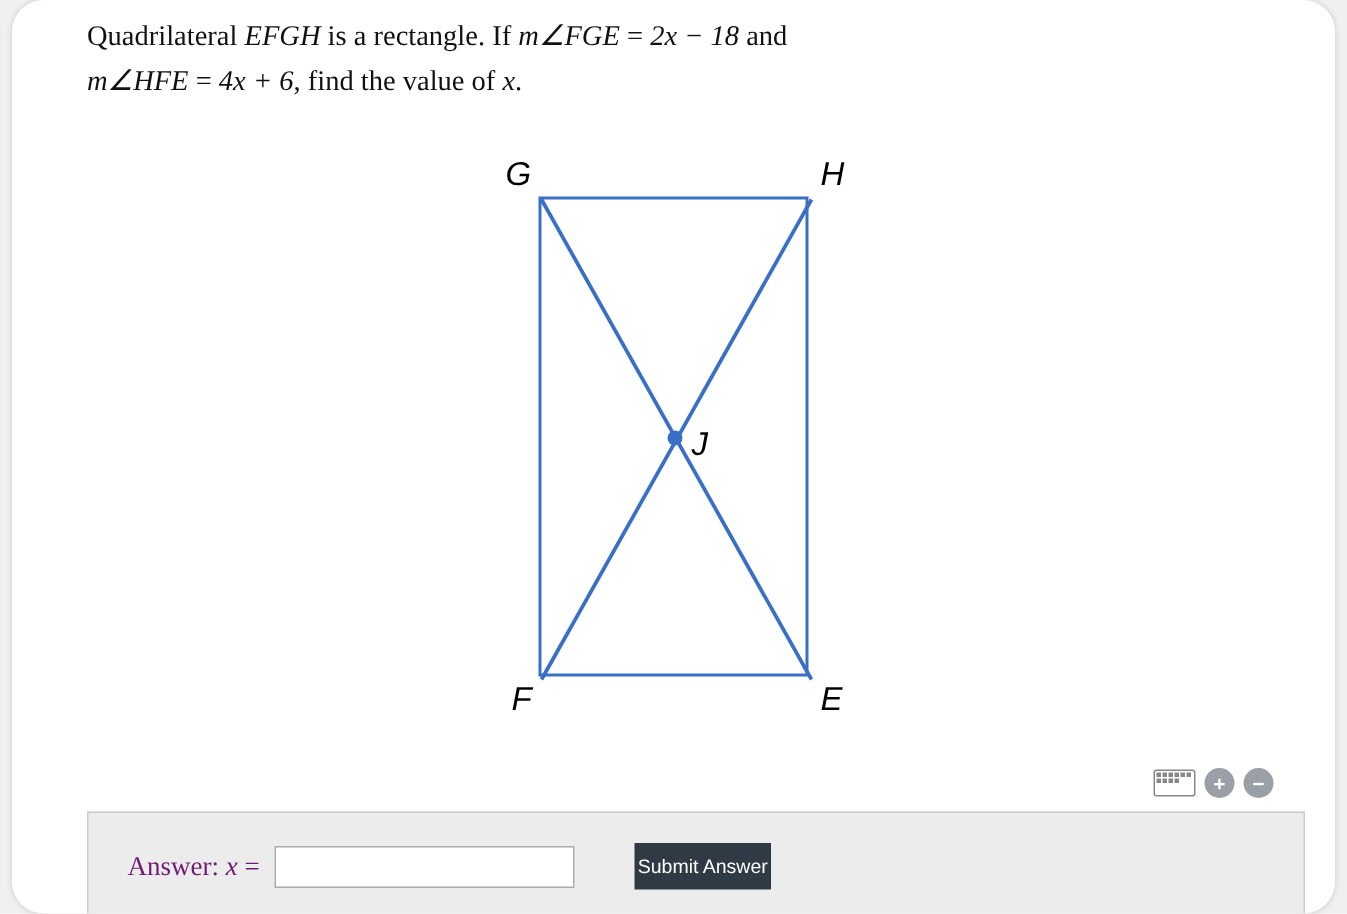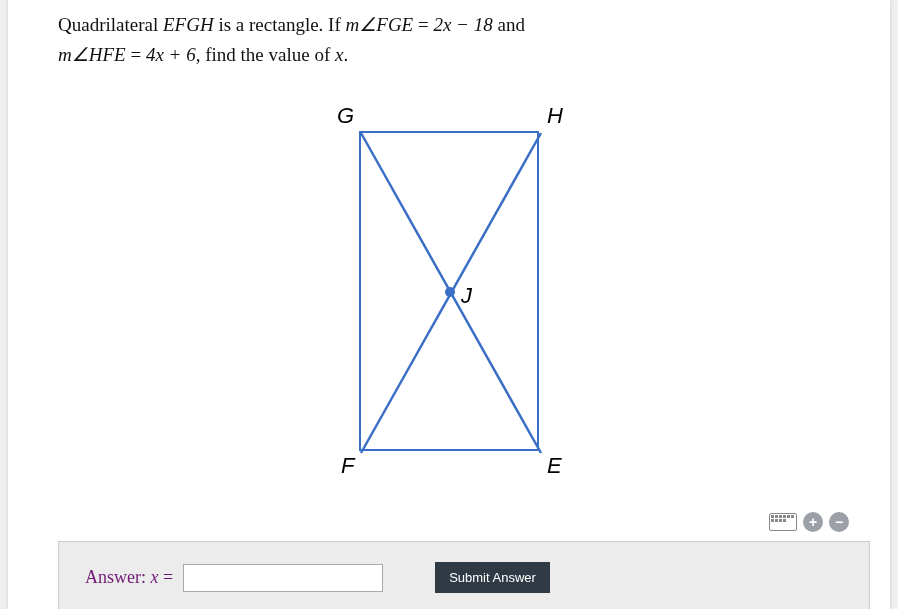--- a/index.html
+++ b/index.html
@@ -11,20 +11,21 @@
     width: 898px;
     height: 609px;
     overflow: hidden;
   }
   .page {
     background: #fff;
     margin: 0 8px;
     height: 609px;
     position: relative;
     box-shadow: 0 0 4px rgba(0,0,0,0.15);
+    border-radius: 21px;
   }
   .content {
     padding: 10px 50px 0 50px;
   }
   .problem-text {
     font-size: 19px;
     color: #111;
     line-height: 1.6;
   }
   .math-i { font-style: italic; font-family: 'Times New Roman', serif; }
@@ -98,25 +99,25 @@
   }
   .answer-input {
     width: 200px;
     height: 28px;
     border: 1px solid #aaa;
     background: #fff;
     font-size: 16px;
     padding: 2px 6px;
   }
   .submit-btn {
-    margin-left: 52px;
+    margin-left: 40px;
     background: #2f3a44;
     color: #fff;
     border: none;
-    padding: 8px 14px;
+    padding: 8px 2px;
     font-size: 13px;
     font-family: Arial, sans-serif;
     cursor: pointer;
   }
   .tool-icons {
     position: absolute;
     right: 20px;
     top: -30px;
     display: flex;
     gap: 6px;

